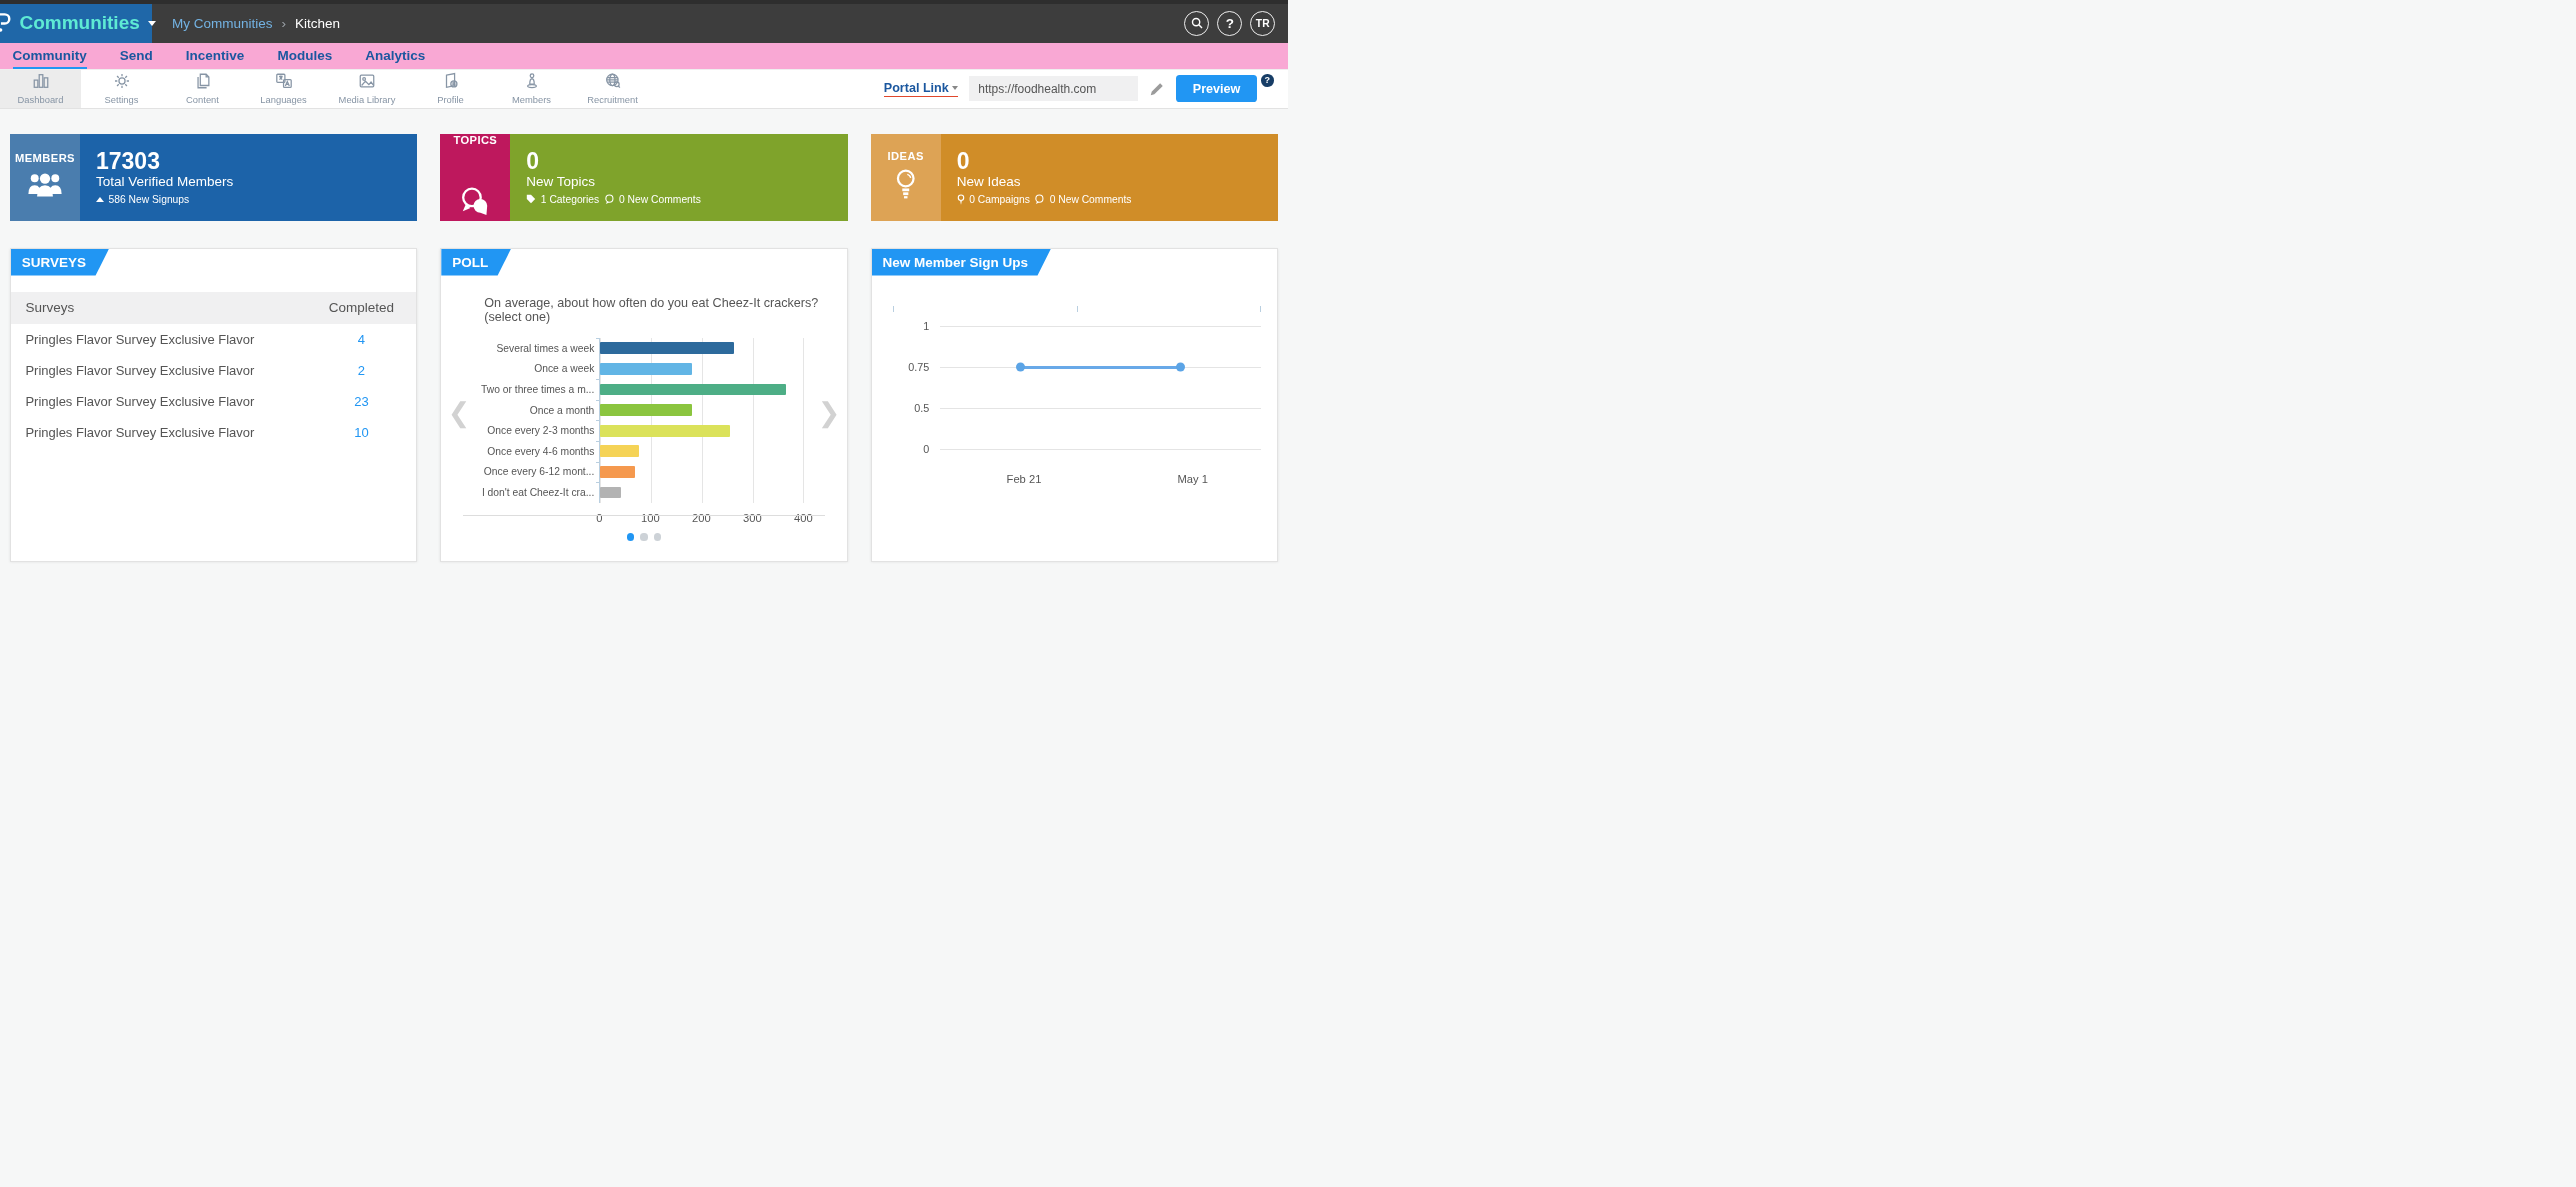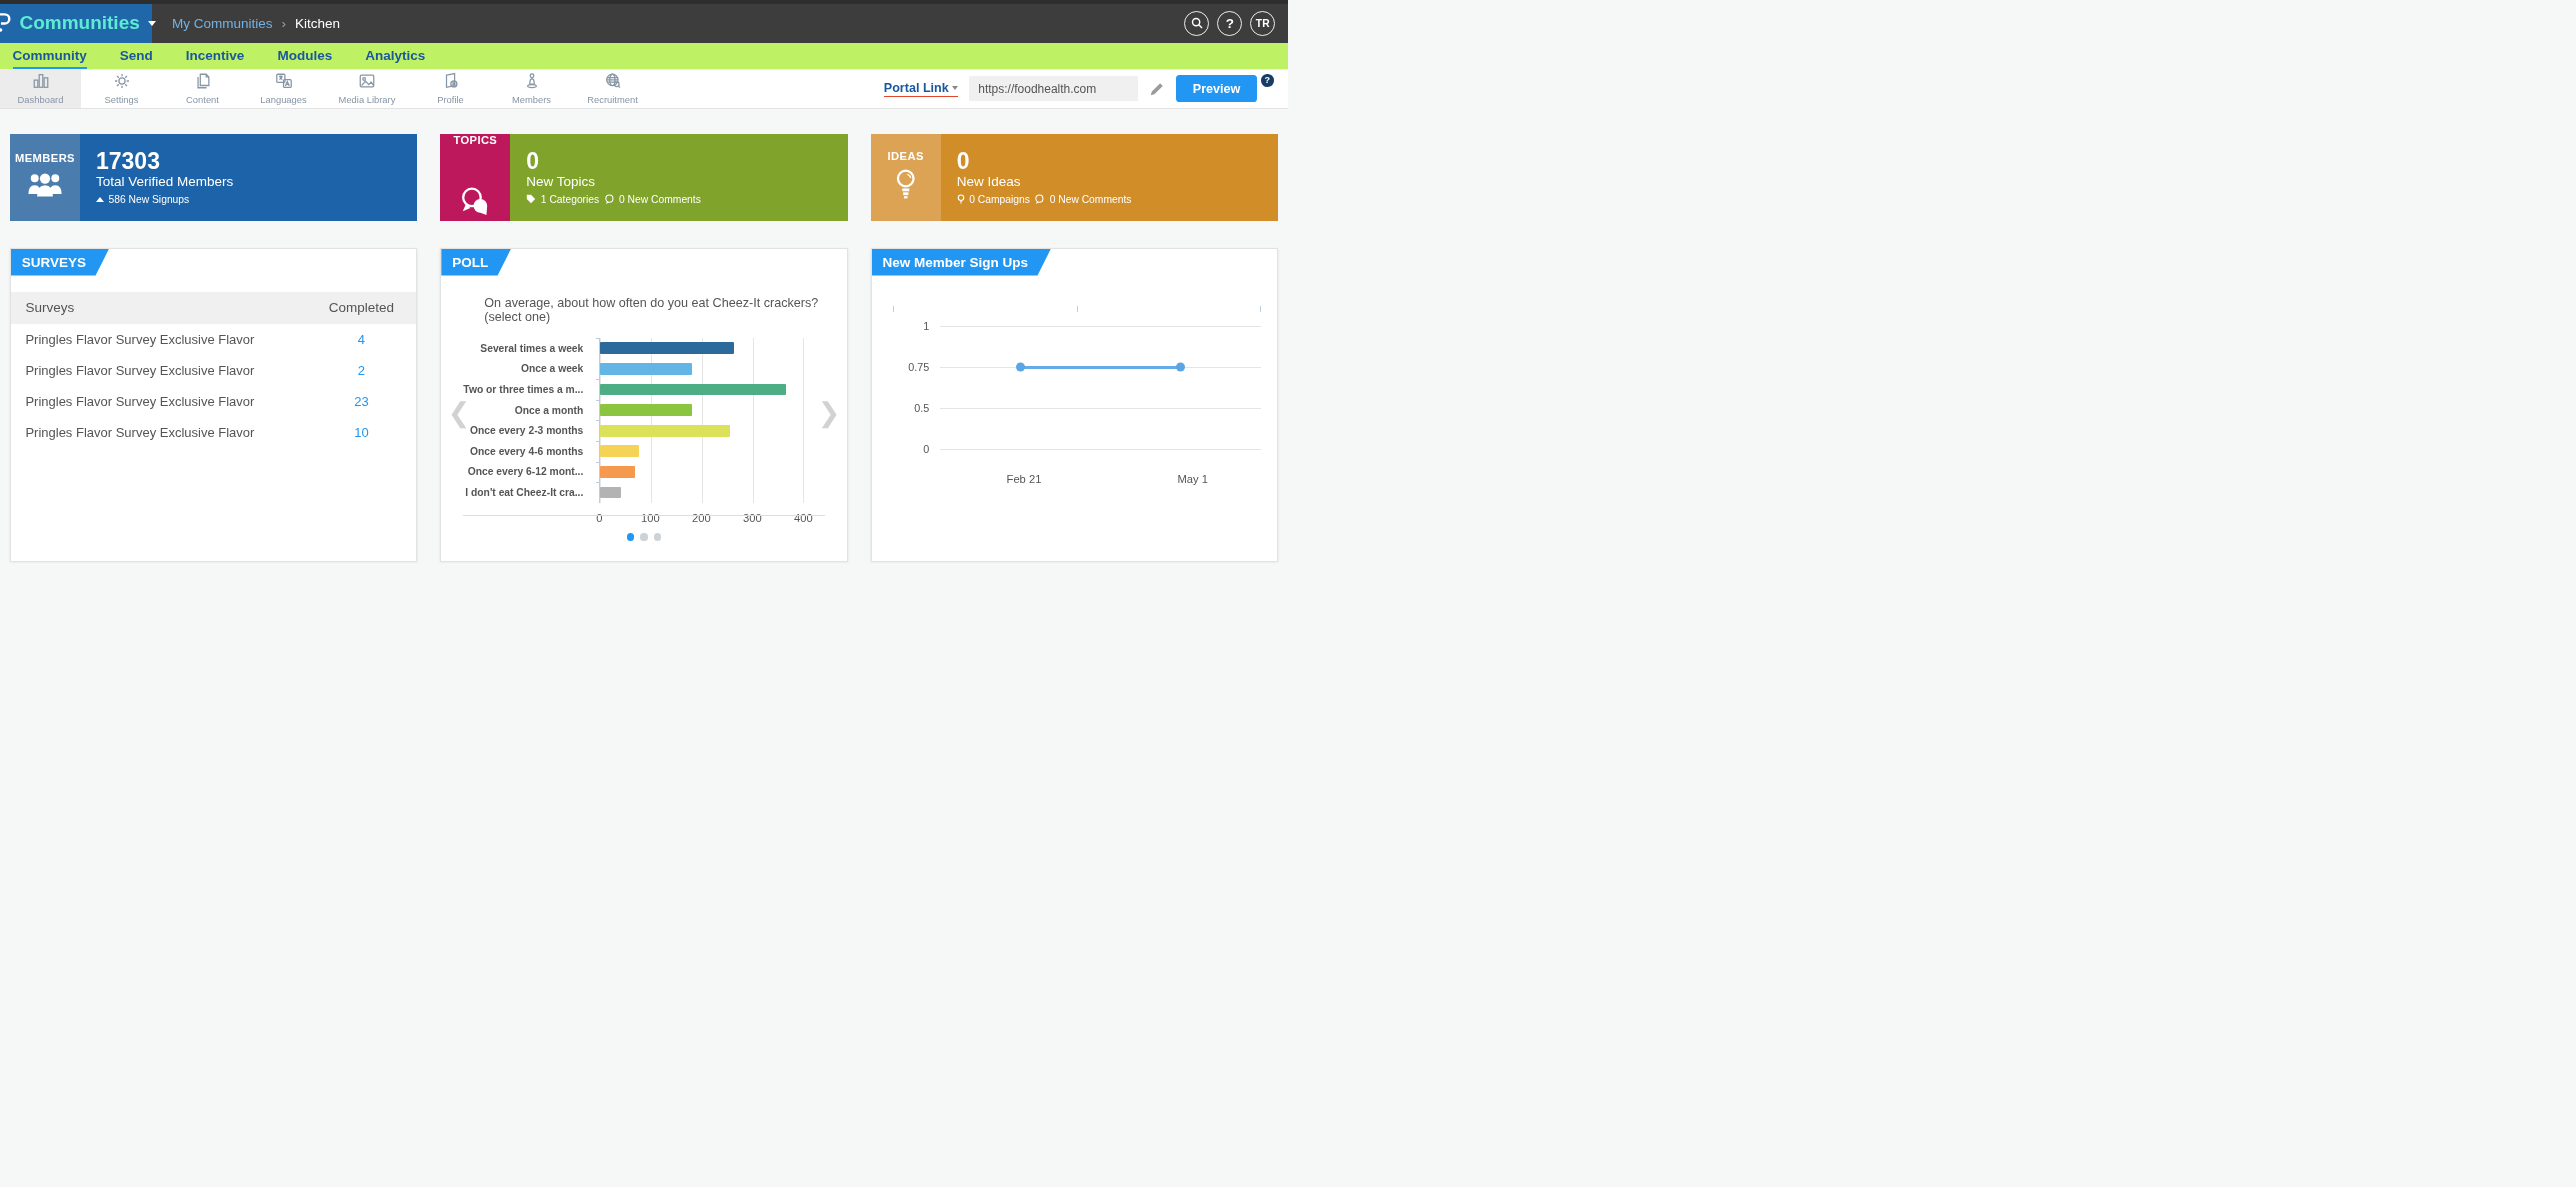--- a/index.html
+++ b/index.html
@@ -14,21 +14,21 @@
   .caret-down { width:0; height:0; border-left:4.5px solid transparent; border-right:4.5px solid transparent; border-top:5.4px solid #fff; margin-top:1.8px; }
   .breadcrumb { display:flex; align-items:center; gap:9px; margin-left:20px; font-size:13.5px; }
   .crumb-parent { color:#73b2e2; cursor:pointer; }
   .crumb-sep { color:#9aa0a6; font-size:13.5px; }
   .crumb-current { color:#ffffff; }
   .header-icons { margin-left:auto; margin-right:12.6px; display:flex; gap:8px; }
   .hicon { width:25px; height:25px; border:1.3px solid rgba(255,255,255,.9); border-radius:50%; display:flex; align-items:center; justify-content:center; color:#fff; font-weight:bold; cursor:pointer; }
   .hicon.help { font-size:13.5px; }
   .hicon.avatar { font-size:10.3px; letter-spacing:0.3px; }
   
-  .nav-row { background:#bef264; height:26px; display:flex; align-items:flex-end; padding-left:12.6px; gap:33px; }
+  .nav-row { background:#f9a8d4; height:26px; display:flex; align-items:flex-end; padding-left:12.6px; gap:33px; }
   .nav-tab { font-size:13.5px; font-weight:bold; color:#1b579f; padding-bottom:3.6px; border-bottom:2.7px solid transparent; cursor:pointer; }
   .nav-tab.active { border-bottom-color:#2196f3; }
   
   .toolbar { background:#fff; height:40px; border-top:0.9px solid #efefef; border-bottom:0.9px solid #e2e2e2; display:flex; align-items:stretch; }
   .tool-item { width:81px; display:flex; flex-direction:column; align-items:center; justify-content:center; gap:1.8px; cursor:pointer; }
   .tool-item.active { background:#ececec; }
   .tool-item svg { stroke:#8795a5; fill:none; stroke-width:1.4; }
   .tool-label { font-size:9.4px; color:#8795a5; }
   .toolbar-right { margin-left:auto; display:flex; align-items:center; gap:10.8px; padding-right:14.4px; }
   .portal-link { font-size:12.6px; font-weight:bold; color:#1b579f; border-bottom:1.8px solid #e0472c; padding-bottom:0.9px; cursor:pointer; display:flex; align-items:center; gap:3.6px; }
@@ -64,21 +64,21 @@
   .st-header { display:flex; align-items:center; background:#f0f0f1; height:32px; padding:0 14.4px; font-size:13.5px; color:#555; }
   .st-header .st-name { flex:1; }
   .st-header .st-count { width:81px; text-align:center; }
   .st-row { display:flex; align-items:center; height:31px; padding:0 14.4px; font-size:13px; color:#555; }
   .st-row .st-name { flex:1; }
   .st-row .st-count { width:81px; text-align:center; color:#2196f3; cursor:pointer; }
   
   .poll-question { margin:47px 18px 0 43px; font-size:12.6px; color:#555; }
   .poll-chart { display:flex; margin:14.4px 30.5px 0 25px; }
   .poll-labels { width:133px; }
-  .poll-label { height:20.6px; display:flex; align-items:center; justify-content:flex-end; padding-right:16px; font-size:10.3px; color:#555; text-align:right; white-space:nowrap;font-weight:bold; }
+  .poll-label { height:20.6px; display:flex; align-items:center; justify-content:flex-end; padding-right:5px; font-size:10.3px; color:#555; text-align:right; white-space:nowrap; }
   .poll-plot { flex:1; position:relative; border-left:0.9px solid #b9cfe0; }
   .poll-plot::before { content:""; position:absolute; left:-4.5px; top:0; bottom:0; width:3.6px;
      background:repeating-linear-gradient(to bottom,#b9cfe0 0 0.9px,transparent 0.9px 20.6px); }
   .poll-gridline { position:absolute; top:0; bottom:0; width:0.9px; background:#e5e5e5; }
   .poll-row { height:20.6px; display:flex; align-items:center; position:relative; }
   .poll-bar { height:11.7px; border-radius:0.9px; }
   .poll-xaxis { position:relative; height:20px; margin:5.4px 30.5px 0 158px; }
   .poll-xtick { position:absolute; transform:translateX(-50%); font-size:11.2px; color:#555; top:3.6px; }
   .chevron { position:absolute; top:151px; font-size:27px; color:#d2d2d2; cursor:pointer; user-select:none; line-height:1; }
   .chevron.left { left:6.3px; }

